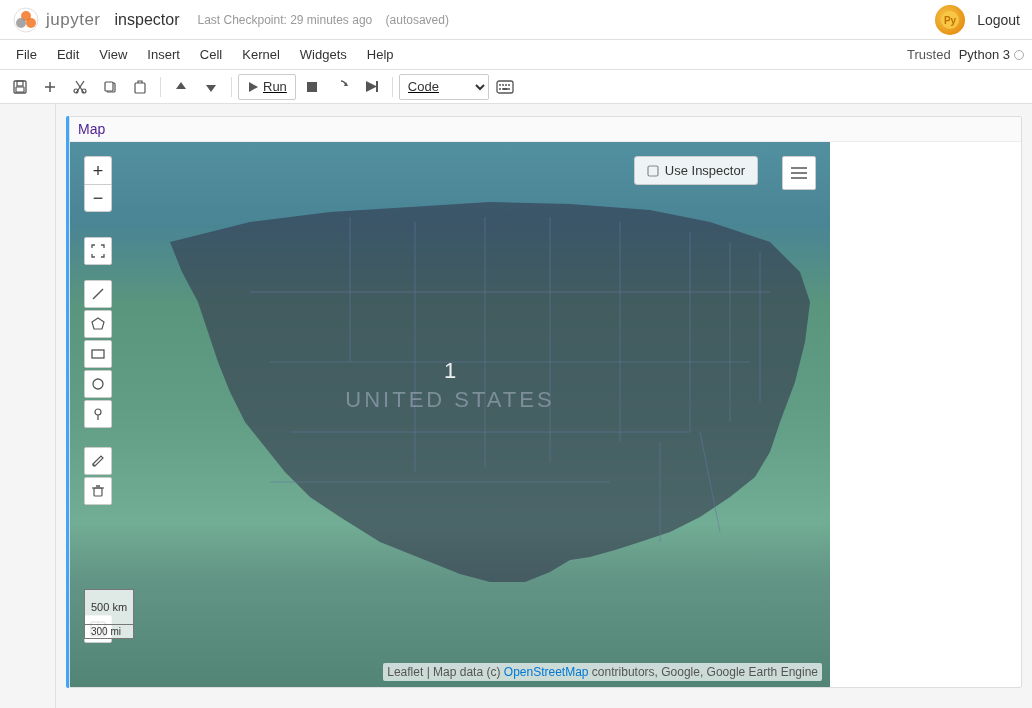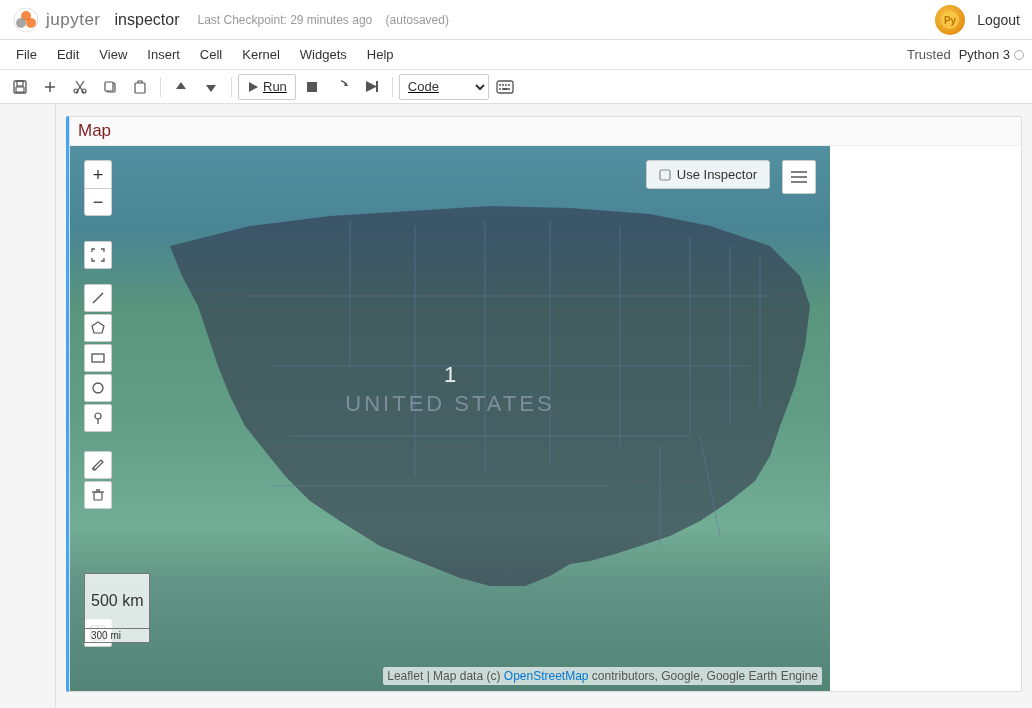--- a/index.html
+++ b/index.html
@@ -141,22 +141,22 @@
     }
     .cell-output-area {
       flex: 1;
       background: white;
       border: 1px solid #ddd;
       border-radius: 2px;
       overflow: hidden;
     }
     .cell-output-header {
       padding: 4px 8px;
-      font-size: 17px;
-      color: #7f1d1d;
+      font-size: 14px;
+      color: #4c1d95;
       border-bottom: 1px solid #eee;
       background: #fafafa;
     }
 
     
     .map-wrapper {
       position: relative;
       width: 760px;
       height: 545px;
       overflow: hidden;
@@ -501,37 +501,37 @@
           </div>
 
           <button class="layers-btn" title="Layers" style="position:absolute;top:14px;right:14px;">
             <svg width="18" height="14" viewBox="0 0 18 14">
                 <line x1="1" y1="2" x2="17" y2="2" stroke="#555" stroke-width="1.5"></line>
                 <line x1="1" y1="7" x2="17" y2="7" stroke="#555" stroke-width="1.5"></line>
                 <line x1="1" y1="12" x2="17" y2="12" stroke="#555" stroke-width="1.5"></line>
               </svg>
           </button>
 
-          <button class="use-inspector-btn" style="position:absolute;top:14px;right:60px;">
+          <button class="use-inspector-btn" style="position:absolute;top:14px;right:72px;">
             <svg width="12" height="12" viewBox="0 0 12 12">
                 <rect x="1" y="1" width="10" height="10" rx="1.5" fill="none" stroke="#888" stroke-width="1.2"></rect>
               </svg>
             <span>Use Inspector</span>
           </button>
 
           <button style="position:absolute;bottom:44px;left:14px;width:28px;height:28px;background:white;border:1px solid #ccc;border-radius:2px;display:flex;align-items:center;justify-content:center;cursor:pointer;">
             <svg width="16" height="16" viewBox="0 0 16 16">
                 <rect x="1" y="1" width="14" height="14" rx="1" fill="none" stroke="#555" stroke-width="1.2"></rect>
                 <line x1="8" y1="1" x2="8" y2="15" stroke="#555" stroke-width="0.8"></line>
                 <line x1="1" y1="8" x2="15" y2="8" stroke="#555" stroke-width="0.8"></line>
               </svg>
           </button>
 
           <div style="position:absolute;bottom:48px;left:14px;font-size:10px;">
-            <div style="background:rgba(255,255,255,0.8);padding:18px 6px;border:1px solid #777;border-bottom:none;font-size:16px;color:#333;">500 km</div>
+            <div style="background:rgba(255,255,255,0.8);padding:11px 6px;border:1px solid #777;border-bottom:none;font-size:11px;color:#333;">500 km</div>
             <div style="background:rgba(255,255,255,0.8);padding:1px 6px;border:1px solid #777;font-size:10px;color:#333;">300 mi</div>
           </div>
 
           <div class="map-attribution">
             <span>Leaflet | Map data (c)</span>
             <a href="#">OpenStreetMap</a>
             <span>contributors, Google, Google Earth Engine</span>
           </div>
         </div>
       </div>

